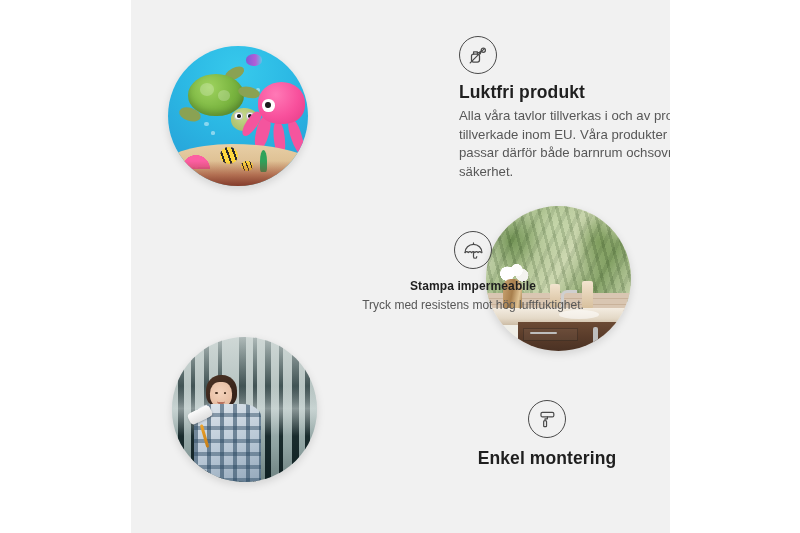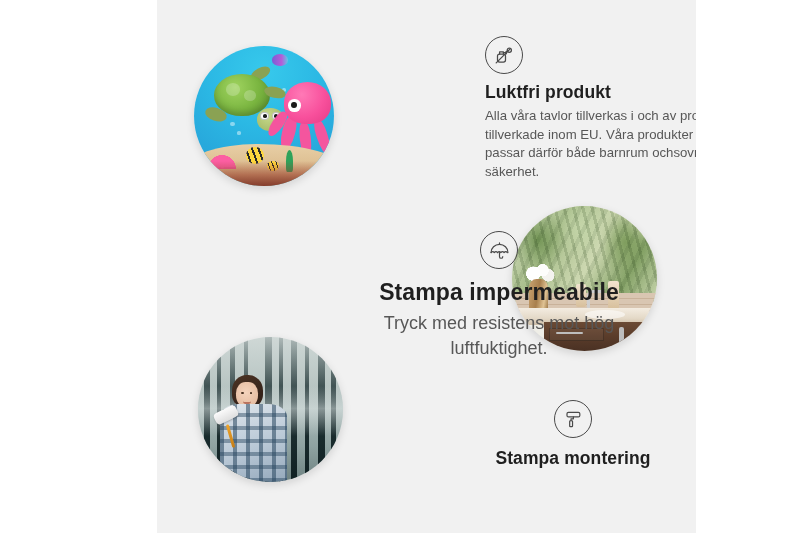--- a/index.html
+++ b/index.html
@@ -24,21 +24,20 @@
 
   
   #panel {
     position: absolute;
     left: 131px;
     top: 0;
     width: 539px;
     height: 533px;
     background: #f1f1f1;
     overflow: hidden;
-    margin-left: 26px;
   }
 
   
   .photo {
     position: absolute;
     border-radius: 50%;
     overflow: hidden;
     box-shadow: 0 3px 9px rgba(0,0,0,0.13);
   }
 
@@ -287,22 +286,22 @@
     color: #575757;
     line-height: 1.42;
     margin: 0;
   }
 
   
   #feature-odour { left: 328px; top: 36px; width: 300px; }
   
   #feature-water { left: 214px; top: 231px; width: 256px; text-align: center; }
   #feature-water .icon-circle { margin: 0 auto; }
-  #feature-water .f-title { margin-top: 10px; font-size: 23px; }
-  #feature-water .f-body  { font-size: 18px; }
+  #feature-water .f-title { margin-top: 10px; font-size: 12px; }
+  #feature-water .f-body  { font-size: 12px; }
   
   #feature-mount { left: 306px; top: 400px; width: 220px; text-align: center; }
   #feature-mount .icon-circle { margin: 0 auto; }
   #feature-mount .f-title { margin-top: 10px; }
   #feature-mount .f-body  { font-size: 13.2px; }
 </style>
 </head>
 <body>
 
 <div id="stage">
@@ -422,17 +421,17 @@
     </div>
 
     <div class="feature" id="feature-mount">
       <div class="icon-circle">
         <svg width="23" height="23" viewBox="0 0 24 24" fill="none" stroke="#4a4a4a" stroke-width="1.25" stroke-linecap="round" stroke-linejoin="round">
           <rect x="5.2" y="4.6" width="13.4" height="4.6" rx="1.5"></rect>
           <path d="M11.9 9.2v2.1H9.4v2.0"></path>
           <rect x="8.0" y="13.3" width="3.0" height="6.1" rx="0.7"></rect>
         </svg>
       </div>
-      <div class="f-title">Stampa montering</div>
+      <div class="f-title">Enkel montering</div>
     </div>
 
   </div>
 </div>
 
 </body></html>

